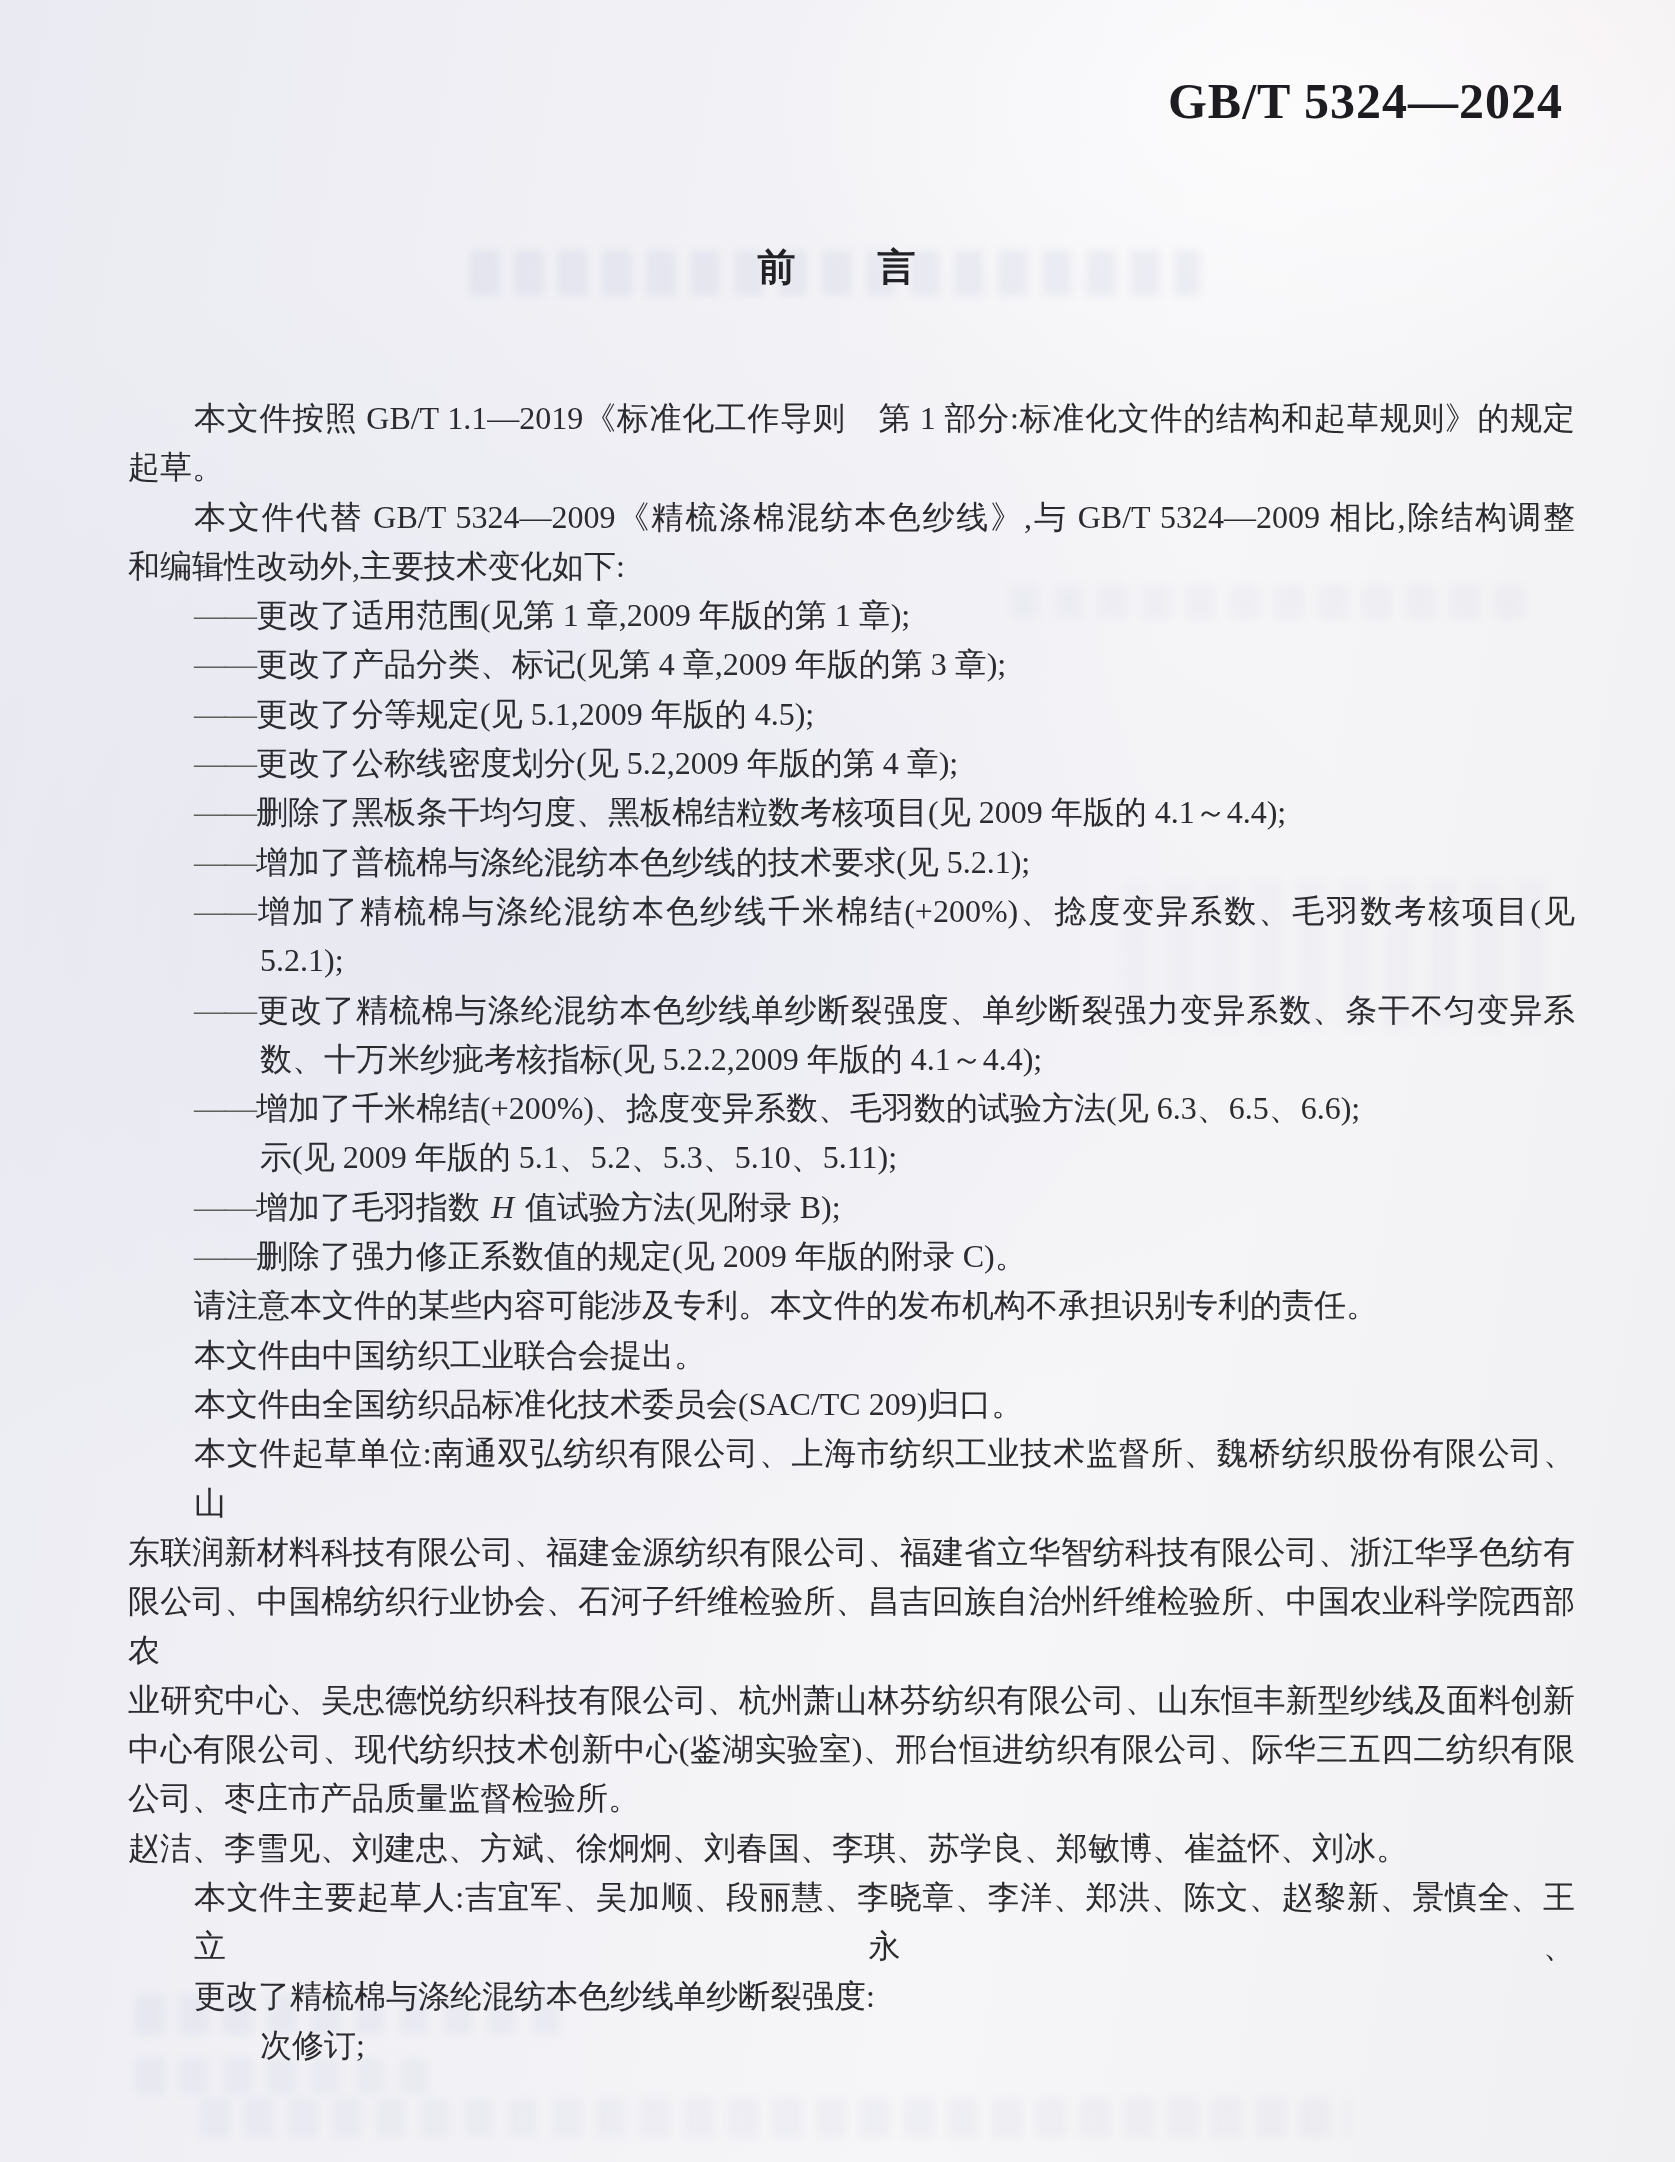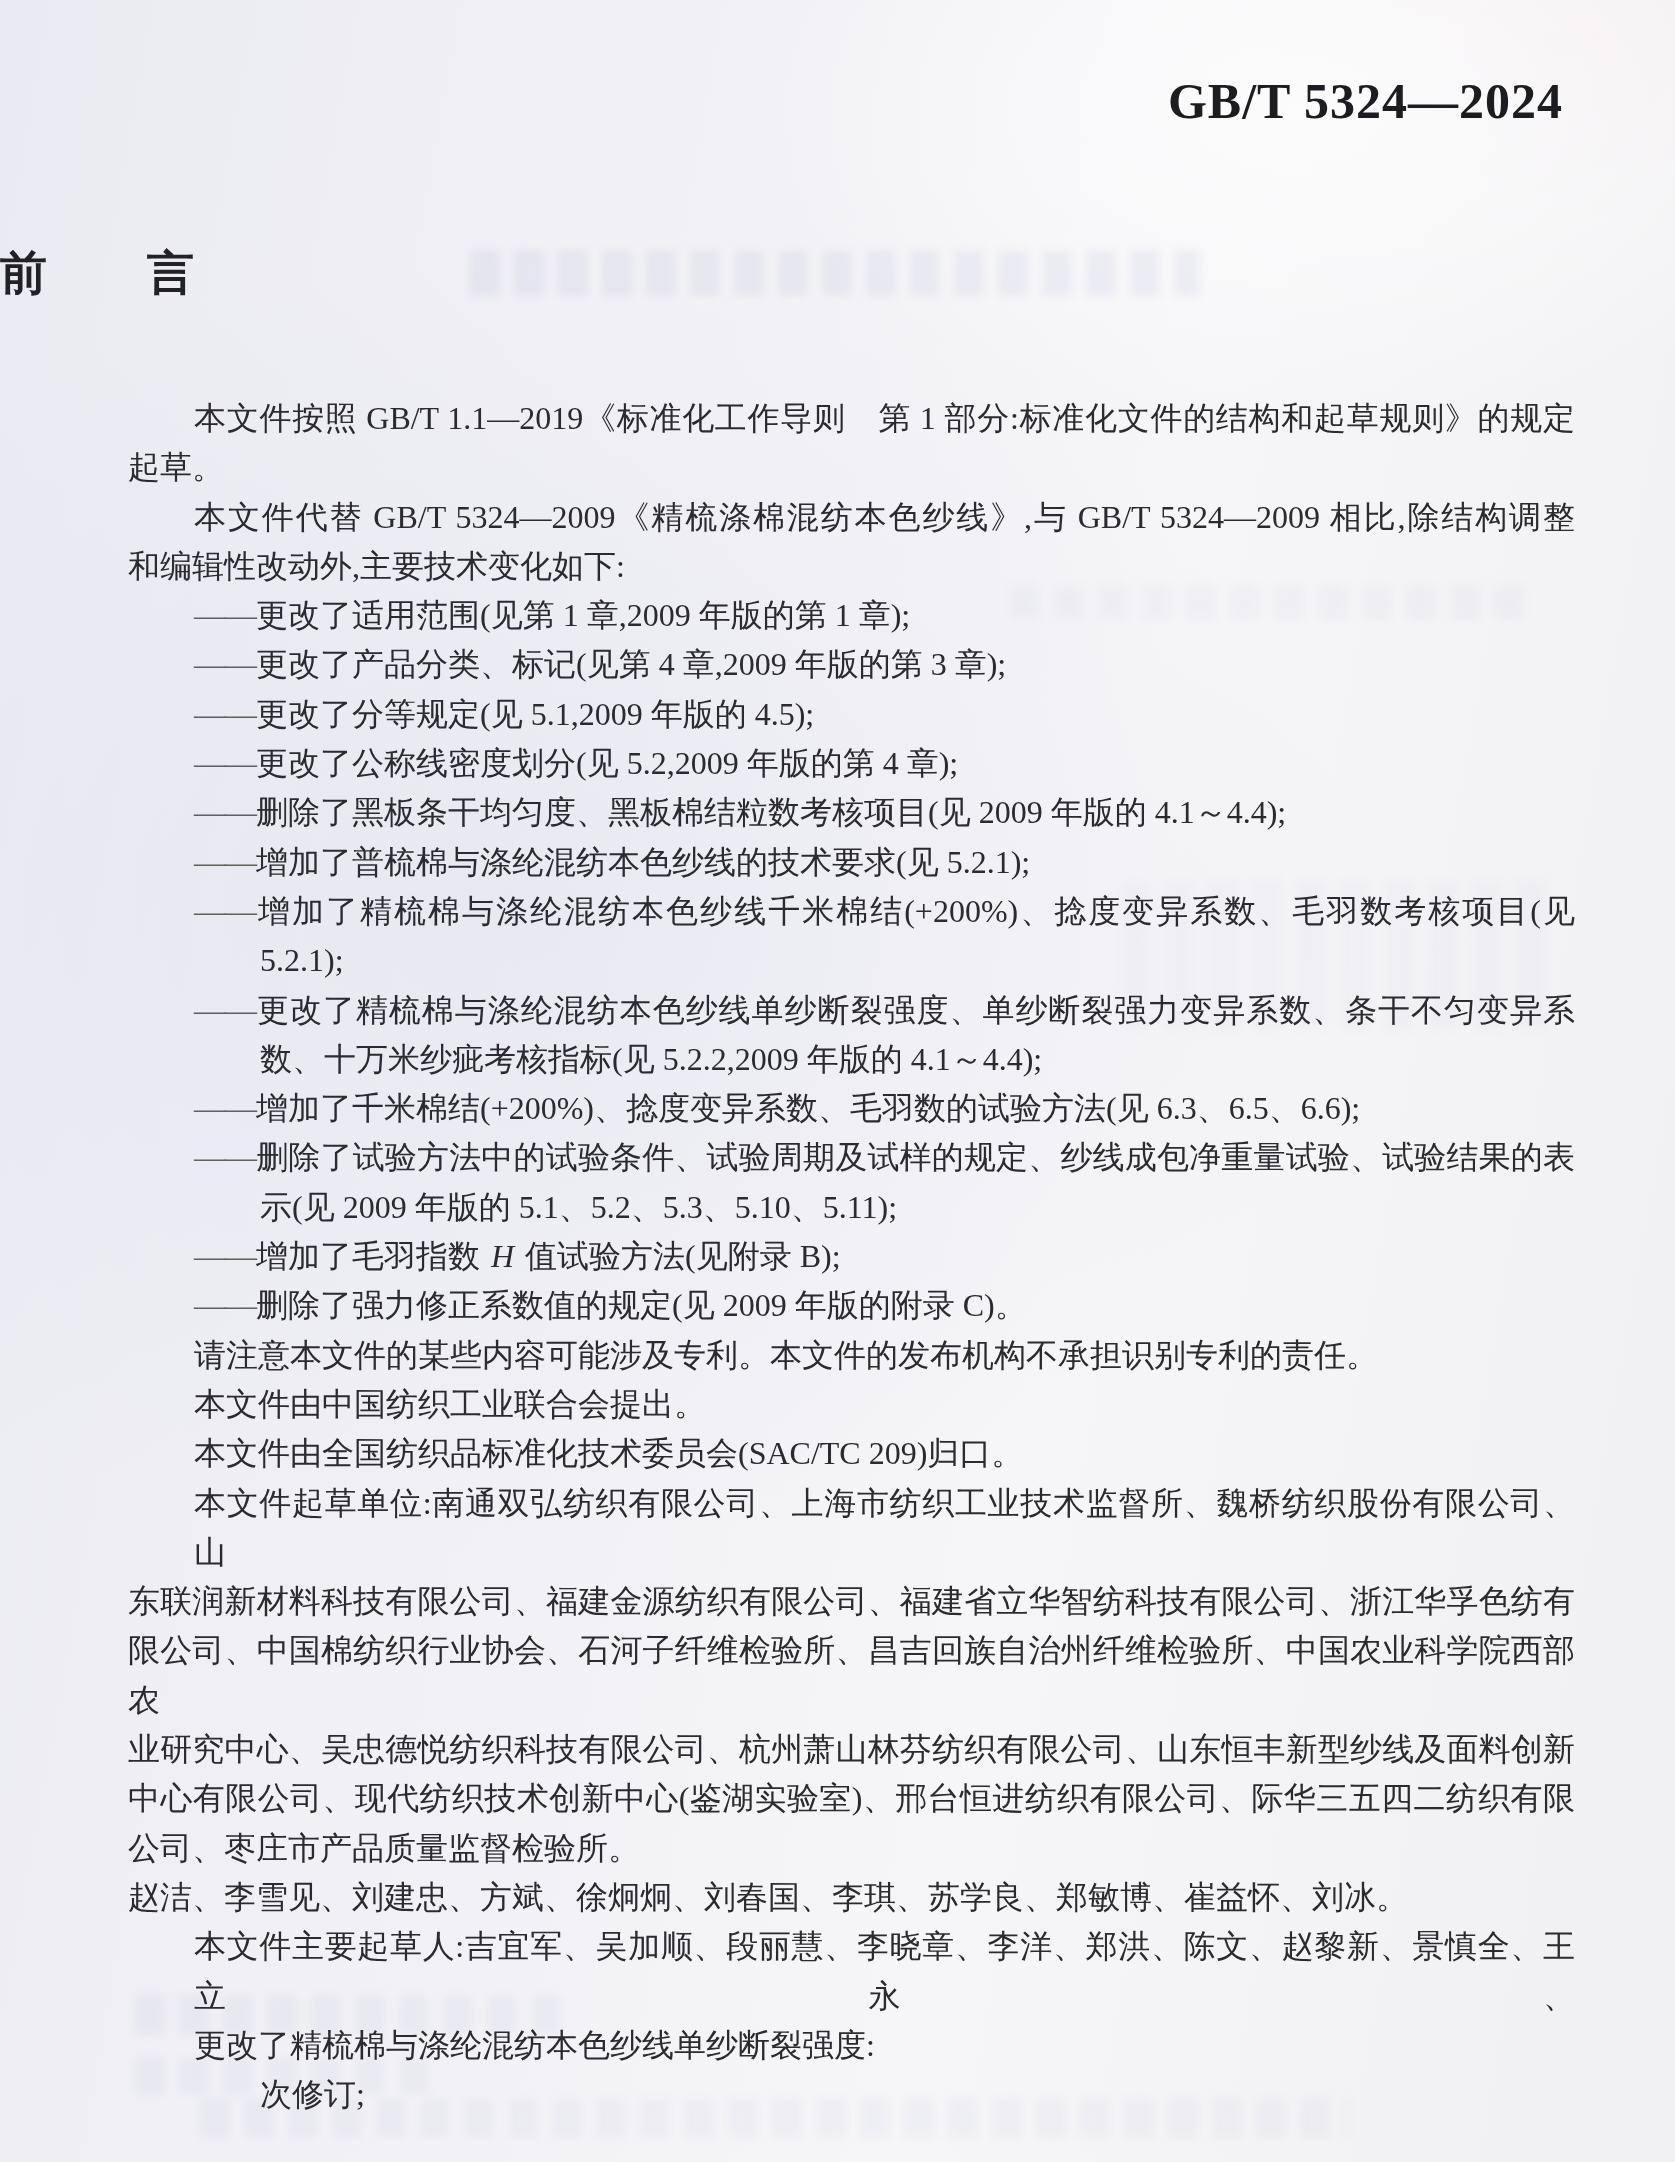--- a/index.html
+++ b/index.html
@@ -16,23 +16,23 @@
     font-family:"Liberation Serif","DejaVu Serif",serif;
     color:#2a2a2f;
   }
   .doc-number{
     position:absolute;top:72px;right:112px;
     font-size:50px;font-weight:700;letter-spacing:1px;
     color:#1c1c21;white-space:nowrap;
   }
   .title{
     position:absolute;top:242px;left:0;width:100%;
-    text-align:left;
+    text-align:center;
     font-family:"Liberation Sans","DejaVu Sans",sans-serif;
-    font-size:47px;font-weight:700;color:#222226;
+    font-size:38px;font-weight:700;color:#222226;
     letter-spacing:2px;white-space:pre;
   }
   .body-text{
     position:absolute;left:128px;top:394px;width:1447px;
     font-size:32px;line-height:49.3px;
   }
   .line{min-height:49.3px;white-space:normal;}
   .t-indent{padding-left:66px;}
   .t-dash{padding-left:66px;}
   .t-cont{padding-left:132px;}
@@ -77,21 +77,20 @@
       <div class="line t-dash"><span class="dash-glyph">——</span>更改了产品分类、标记(见第 4 章,2009 年版的第 3 章);</div>
       <div class="line t-dash"><span class="dash-glyph">——</span>更改了分等规定(见 5.1,2009 年版的 4.5);</div>
       <div class="line t-dash"><span class="dash-glyph">——</span>更改了公称线密度划分(见 5.2,2009 年版的第 4 章);</div>
       <div class="line t-dash"><span class="dash-glyph">——</span>删除了黑板条干均匀度、黑板棉结粒数考核项目(见 2009 年版的 4.1～4.4);</div>
       <div class="line t-dash"><span class="dash-glyph">——</span>增加了普梳棉与涤纶混纺本色纱线的技术要求(见 5.2.1);</div>
       <div class="line t-dash full"><span class="dash-glyph">——</span>增加了精梳棉与涤纶混纺本色纱线千米棉结(+200%)、捻度变异系数、毛羽数考核项目(见</div>
       <div class="line t-cont">5.2.1);</div>
       <div class="line t-dash full"><span class="dash-glyph">——</span>更改了精梳棉与涤纶混纺本色纱线单纱断裂强度、单纱断裂强力变异系数、条干不匀变异系</div>
       <div class="line t-cont">数、十万米纱疵考核指标(见 5.2.2,2009 年版的 4.1～4.4);</div>
       <div class="line t-dash"><span class="dash-glyph">——</span>增加了千米棉结(+200%)、捻度变异系数、毛羽数的试验方法(见 6.3、6.5、6.6);</div>
-      <div class="line t-dash full"><span class="dash-glyph">——</span>删除了试验方法中的试验条件、试验周期及试样的规定、纱线成包净重量试验、试验结果的表</div>
       <div class="line t-cont">示(见 2009 年版的 5.1、5.2、5.3、5.10、5.11);</div>
       <div class="line t-dash"><span class="dash-glyph">——</span>增加了毛羽指数 <i>H</i> 值试验方法(见附录 B);</div>
       <div class="line t-dash"><span class="dash-glyph">——</span>删除了强力修正系数值的规定(见 2009 年版的附录 C)。</div>
       <div class="line t-indent">请注意本文件的某些内容可能涉及专利。本文件的发布机构不承担识别专利的责任。</div>
       <div class="line t-indent">本文件由中国纺织工业联合会提出。</div>
       <div class="line t-indent">本文件由全国纺织品标准化技术委员会(SAC/TC 209)归口。</div>
       <div class="line t-indent full">本文件起草单位:南通双弘纺织有限公司、上海市纺织工业技术监督所、魏桥纺织股份有限公司、山</div>
       <div class="line t-flush full">东联润新材料科技有限公司、福建金源纺织有限公司、福建省立华智纺科技有限公司、浙江华孚色纺有</div>
       <div class="line t-flush full">限公司、中国棉纺织行业协会、石河子纤维检验所、昌吉回族自治州纤维检验所、中国农业科学院西部农</div>
       <div class="line t-flush full">业研究中心、吴忠德悦纺织科技有限公司、杭州萧山林芬纺织有限公司、山东恒丰新型纱线及面料创新</div>

